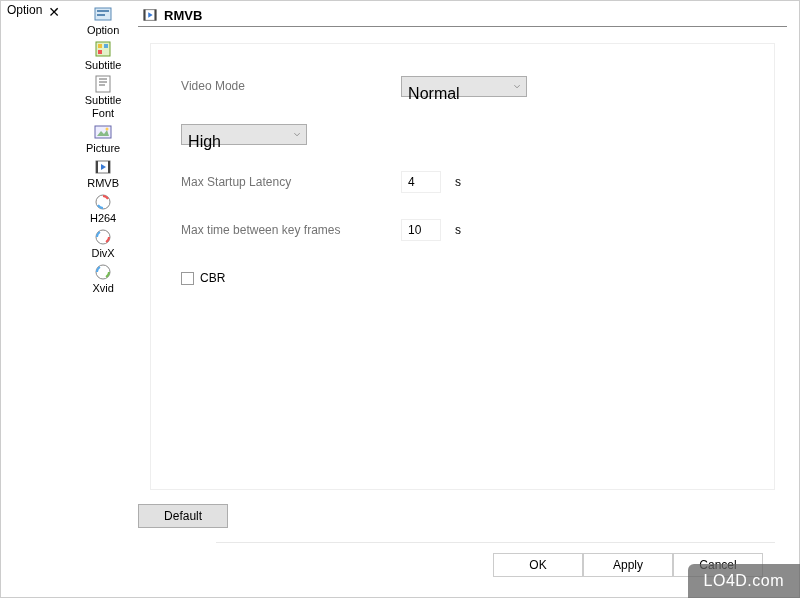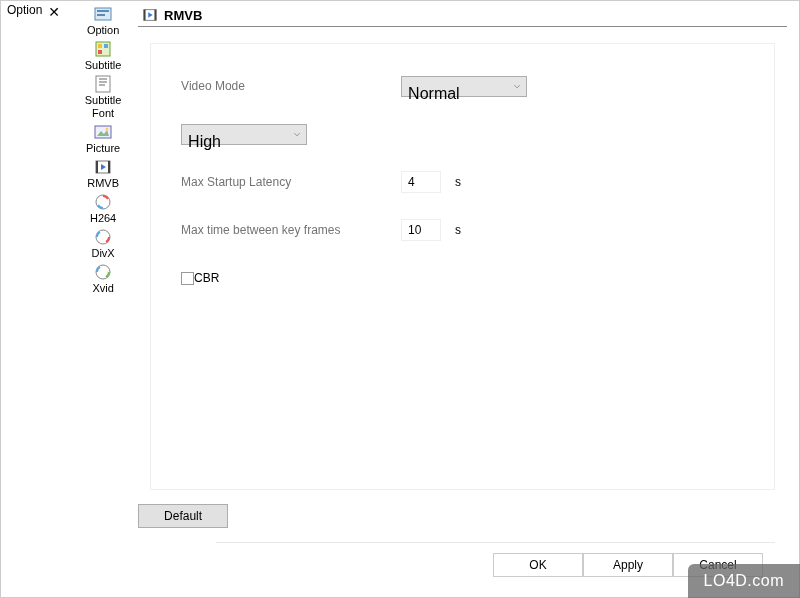--- a/index.html
+++ b/index.html
@@ -144,20 +144,21 @@
       font-size: 12px;
       outline: none;
     }
     .form-unit {
       margin-left: 14px;
       color: #000;
     }
     .checkbox-row {
       display: flex;
       align-items: center;
+      gap: 6px;
     }
     .checkbox {
       width: 13px;
       height: 13px;
       border: 1px solid #999;
       background: #fff;
       cursor: pointer;
     }
     .default-row {
       display: flex;

